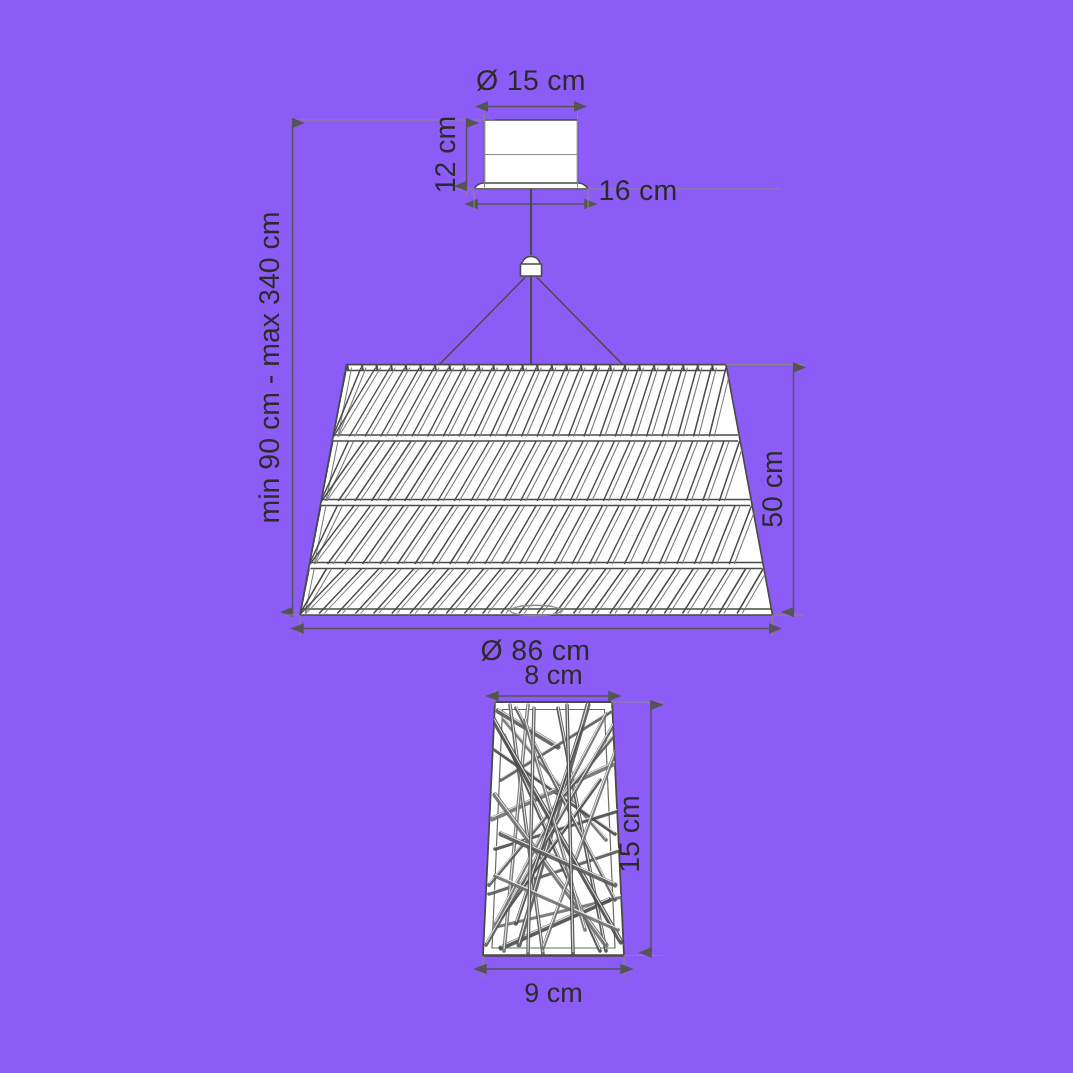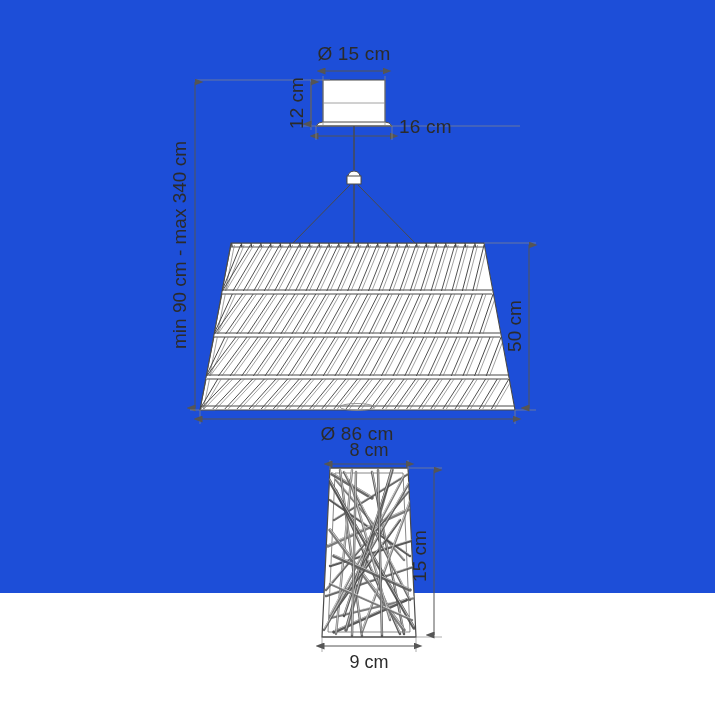--- a/index.html
+++ b/index.html
@@ -9,22 +9,22 @@
   }
   body {
     width: 715px;
     height: 715px;
     font-family: "Liberation Sans", sans-serif;
     overflow: hidden;
   }
   #sheet {
     position: relative;
     width: 715px;
-    height: 593px;
-    background: #1d4ed8;
+    height: 715px;
+    background: #8b5cf6;
   }
   svg.drawing {
     position: absolute;
     left: 0;
     top: 0;
     width: 715px;
     height: 715px;
     display: block;
   }
   .dimtext {

